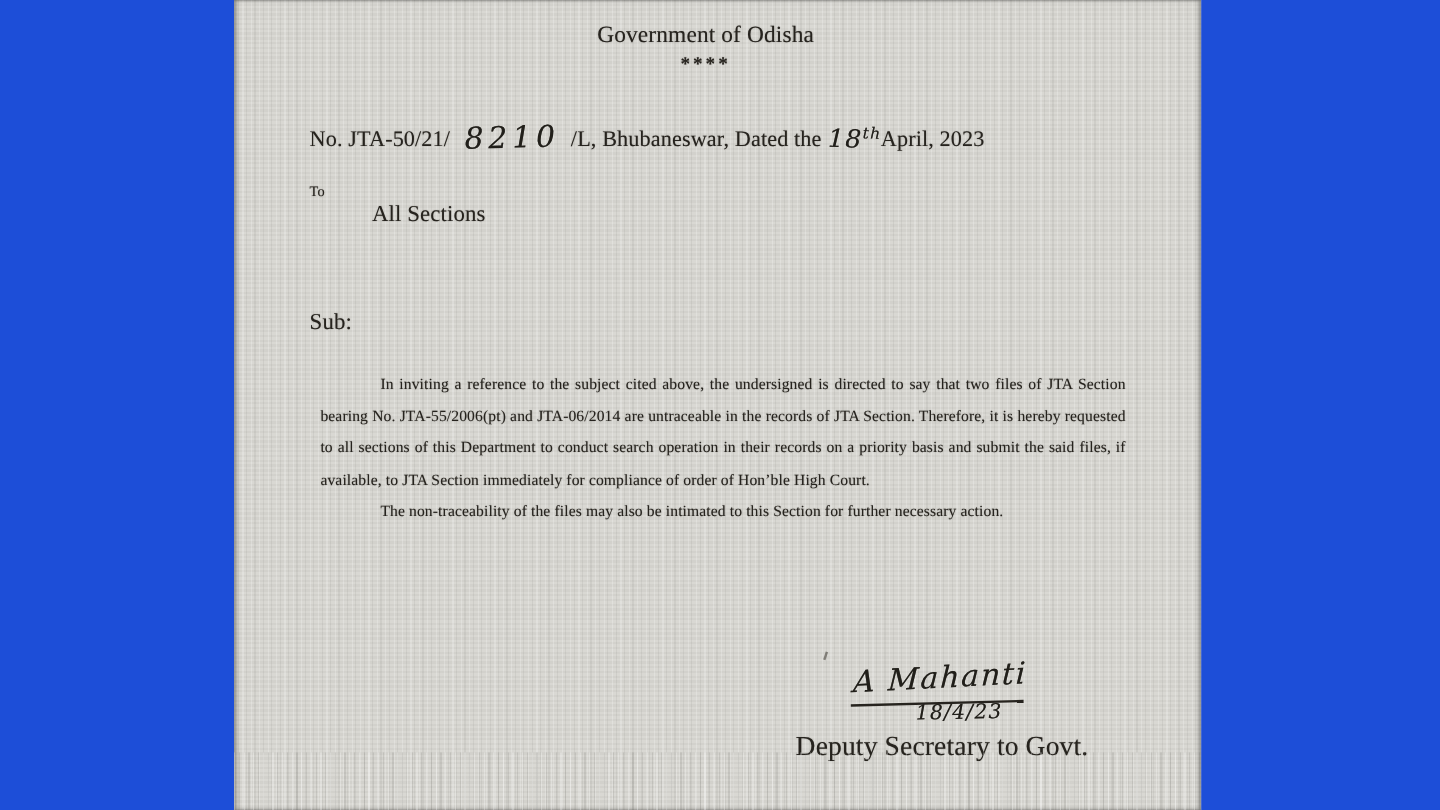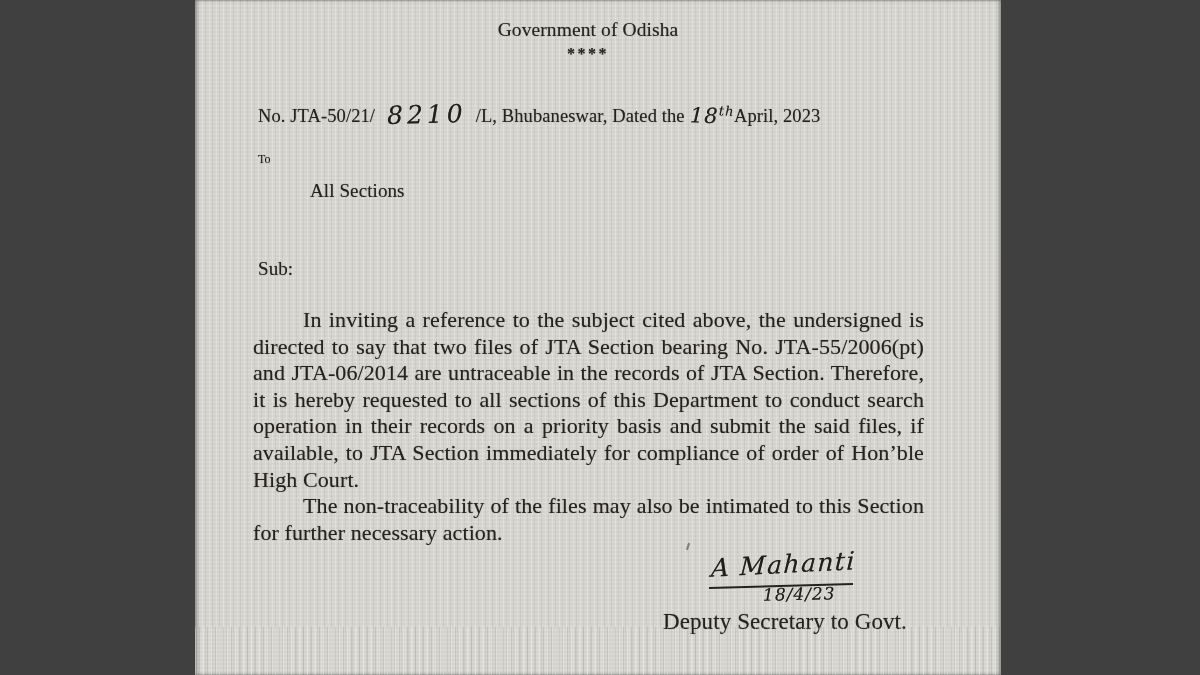--- a/index.html
+++ b/index.html
@@ -5,21 +5,21 @@
   * { margin: 0; padding: 0; box-sizing: border-box; }
   html, body {
     width: 1200px; height: 675px;
     overflow: hidden;
     font-family: "Liberation Serif", serif;
   }
   body { background: #000; position: relative; }
 
   .photo {
     position: absolute; inset: 0;
-    background: #404040;
+    background: #1d4ed8;
   }
 
   
   .paper {
     position: absolute;
     left: 195px; top: 0;
     width: 806px; height: 675px;
     background-color: #d7d6d1;
     background-image:
       repeating-linear-gradient(90deg,
@@ -78,31 +78,31 @@
   }
   .hw-day {
     display: inline-block;
     font-size: 21px; letter-spacing: 1px;
     transform: rotate(2deg) translateY(1px);
     margin-left: 5px;
   }
   .hw-day sup { font-size: 13px; vertical-align: super; }
 
   .to-line        { position: absolute; top: 152px; left: 63px; font-size: 12px; }
-  .recipient-line { position: absolute; top: 180px; left: 115px; font-size: 19px; }
+  .recipient-line { position: absolute; top: 168px; left: 115px; font-size: 19px; }
 
   .sub-line {
     position: absolute; top: 258px; left: 63px;
     font-size: 19px; display: flex; gap: 17px;
   }
 
   .body-text {
-    position: absolute; top: 307px; left: 58px;
+    position: absolute; top: 307px; left: 72px;
     width: 671px;
-    font-size: 22px; line-height: 26.6px;
+    font-size: 13px; line-height: 26.6px;
     text-align: justify;
   }
   .body-text p { text-indent: 50px; }
 
   .sig-block { position: absolute; top: 550px; left: 468px; width: 260px; }
   .sig-name {
     position: absolute; top: 0; left: 48px;
     font-size: 25px; letter-spacing: 1.5px;
     transform: rotate(-3deg) skewX(-6deg);
     white-space: nowrap;

